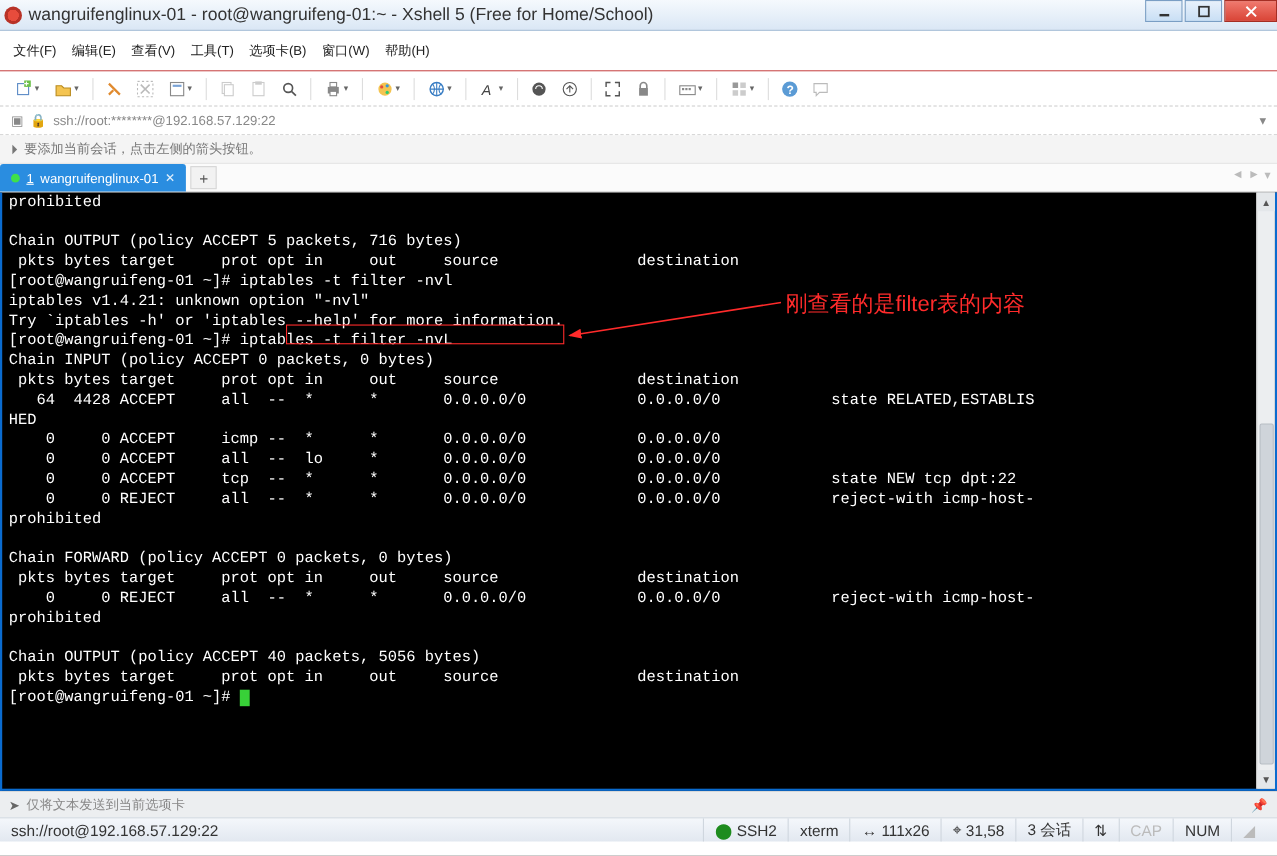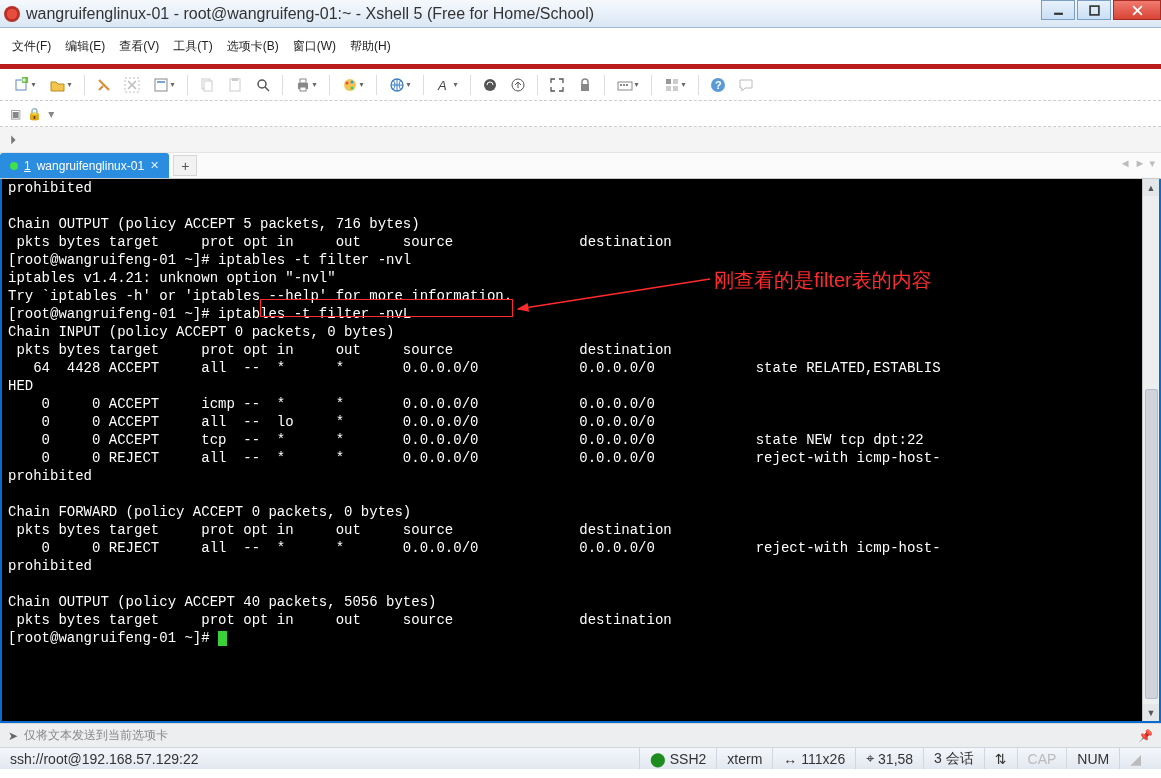--- a/index.html
+++ b/index.html
@@ -7,21 +7,21 @@
 
 .titlebar { height: 28px; background: linear-gradient(#f5f9fd,#dae7f5); border-bottom: 1px solid #9fb8d4; display: flex; align-items: center; padding: 0 4px; position: relative; }
 .titlebar .app-icon { width: 16px; height: 16px; margin-right: 6px; background: radial-gradient(circle,#e74c3c 45%,#b83227 46%); border-radius: 50%; }
 .titlebar .title-text { font-size: 16px; color: #333; }
 .win-controls { position: absolute; right: 0; top: 0; display: flex; }
 .win-btn { width: 34px; height: 20px; display: flex; align-items: center; justify-content: center; font-size: 13px; }
 .win-btn.min,.win-btn.max { background: linear-gradient(#e8f1fb,#c9dff5); border: 1px solid #7a9ec4; margin-right: 2px; }
 .win-btn.close { background: linear-gradient(#f07a6f,#d94436); border: 1px solid #a52e24; color: #fff; width: 48px; }
 .win-btn svg { width: 11px; height: 11px; }
 
-.menubar { height: 24px; background: #fff; display: flex; align-items: center; padding: 18px 12px; gap: 14px; border-bottom: 5px solid #b91c1c; }
+.menubar { height: 24px; background: #fff; display: flex; align-items: center; padding: 18px 12px; gap: 14px; border-bottom: 1px solid #b91c1c; }
 .menubar span { color: #222; cursor: default; }
 
 .toolbar { height: 32px; background: #fff; display: flex; align-items: center; padding: 2px 10px; gap: 6px; border-bottom: 1px dashed #ccc; }
 .tb-btn { width: 22px; height: 22px; display: flex; align-items: center; justify-content: center; }
 .tb-btn.wdd { width: 30px; }
 .tb-sep { width: 1px; height: 20px; background: #ddd; margin: 0 2px; }
 .dd { font-size: 8px; color: #666; margin-left: 1px; }
 
 .addrbar { height: 26px; background: #fff; display: flex; align-items: center; padding: 0 10px; border-bottom: 1px dashed #ccc; color: #888; gap: 6px; }
 .lock-ico { color: #999; }
@@ -232,25 +232,27 @@
   <div class="tb-btn">
       <svg width="16" height="16">
         <path d="M2 3 h12 v8 h-7 l-3 3 v-3 h-2 z" fill="#fff" stroke="#bbb"></path>
       </svg>
     </div>
 </div>
 
 <div class="addrbar">
   <span>▣</span>
   <span class="lock-ico">🔒</span>
+  <span style="flex:1">ssh://root:********@192.168.57.129:22</span>
   <span style="color:#888">▾</span>
 </div>
 
 <div class="hintbar">
   <span>⏵</span>
+  <span>要添加当前会话，点击左侧的箭头按钮。</span>
 </div>
 
 <div class="tabstrip">
   <div class="sess-tab">
     <span class="dot"></span>
     <span style="text-decoration:underline">1</span>
     <span>wangruifenglinux-01</span>
     <span class="x">✕</span>
   </div>
   <div class="add-tab">+</div>

